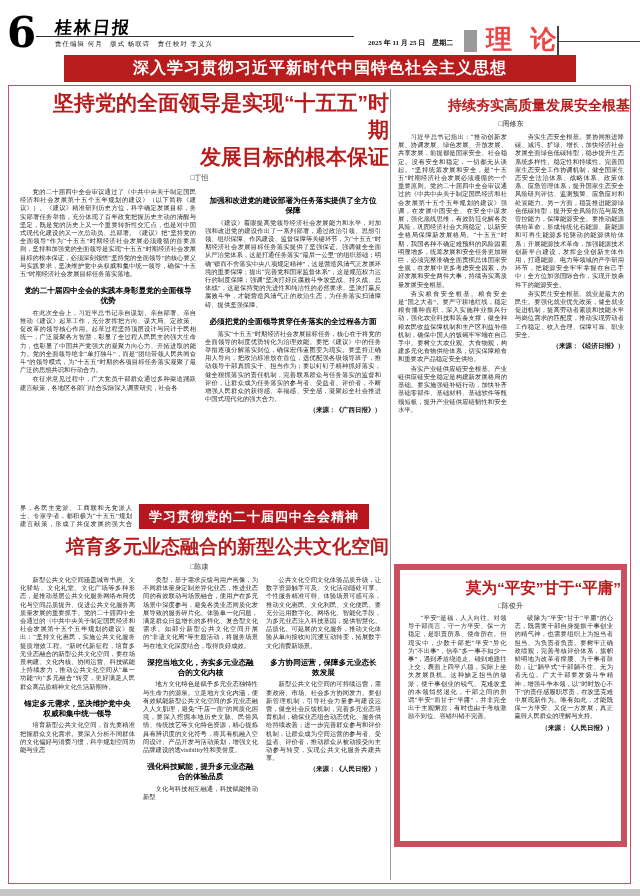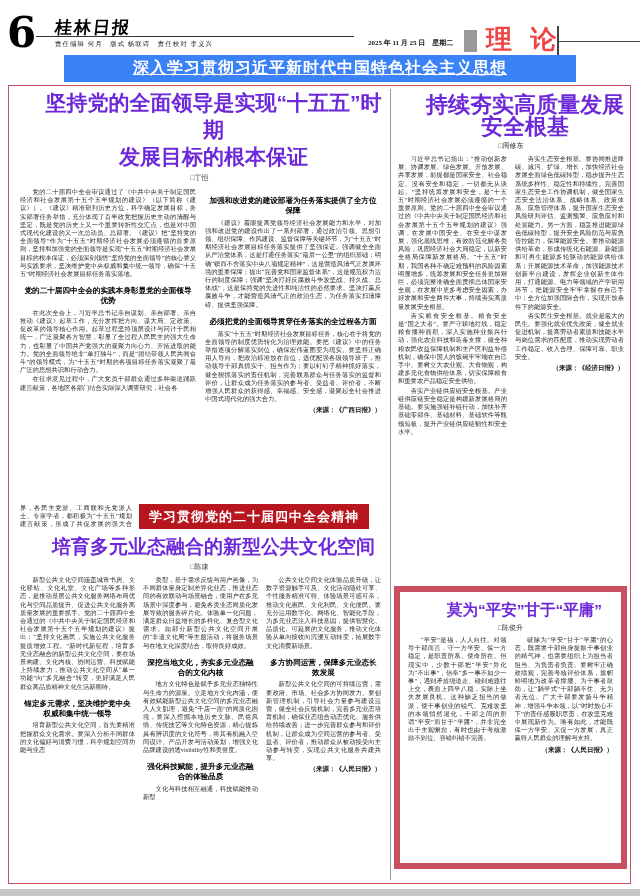--- a/index.html
+++ b/index.html
@@ -28,41 +28,41 @@
   .mid-banner { flex:1; color:#fff; font-family:"Liberation Sans", sans-serif; font-weight:bold;
                 font-size:13px; letter-spacing:1px; display:flex; align-items:center; justify-content:center; }
 
   
   .frame { position:absolute; left:8px; top:85px; width:623px; height:799px; border:1px solid #c85060; }
   .left-region  { position:absolute; left:1px; top:0; width:379px; height:797px; }
   .vdivider     { position:absolute; left:381px; top:3px; width:1px; height:791px; background:#9a9a9a; }
   .right-region { position:absolute; left:383px; top:0; width:238px; height:797px; }
 
   
-  .a-title { text-align:center; font-family:"Liberation Sans", sans-serif; font-weight:900; color:#6d28d9;margin-left:28px; }
+  .a-title { text-align:right; font-family:"Liberation Sans", sans-serif; font-weight:900; color:#b91c1c;margin-left:28px; }
   .byline { text-align:center; font-size:7px; color:#333; margin-top:3px; }
   .cols { display:flex; overflow:hidden; text-align:justify; }
   .col { flex:1; overflow:hidden; }
   .para { font-size:6.3px; line-height:8.2px; text-indent:2em; margin-bottom:1px; color:#2a2a2a; }
   .subhead { font-family:"Liberation Sans", sans-serif; font-weight:bold; font-size:7.6px;
              line-height:9.8px; text-align:center; text-indent:0; margin:8px 4px 3px; color:#000; }
   .source { font-size:6.5px; font-weight:bold; text-align:right; margin-top:3px; color:#111; }
 
   
   .a1-title { font-size:21px; line-height:27px; margin-top:3px; }
   .a1-cols { margin:5px 8px 0 10px; gap:9px; height:314px; }
   .banner-row { display:flex; margin:2px 20px 0 10px; height:25px; gap:7px; }
   .tail { width:112px; font-size:6.3px; line-height:8.2px; text-align:justify; overflow:hidden; color:#2a2a2a; }
 
   
   .a2-title { font-size:19px; line-height:24px; margin-top:6px; }
   .a2-cols { margin:4px 8px 0 10px; gap:8px; height:290px; }
 
   
-  .a3-title { font-size:22px; line-height:22px; margin-top:8px; }
+  .a3-title { font-size:14px; line-height:22px; margin-top:8px; }
   .a3-cols { margin:4px 6px 0 6px; gap:8px; height:426px; }
 
   
   .a4box { margin:5px 3px 0 2px; border:6px solid #14b8a6; height:283px; overflow:hidden; }
   .a4-title { font-size:15.5px; line-height:20px; margin-top:8px; }
   .a4-cols { margin:3px 8px 0; gap:8px; height:220px; }
 </style>
 </head>
 <body>
 
@@ -71,21 +71,21 @@
   <div class="pagenum">6</div>
   <div class="masthead">桂林日报</div>
   <div class="mast-rule"></div>
   <div class="staff">责任编辑 何月　版式 杨联诗　责任校对 李义兴</div>
   <div class="dateline">2025 年 11 月 25 日　星期二</div>
   <div class="graymark"></div>
   <div class="section-title">理 论</div>
   <div class="tickv"></div>
   <div class="tickh"></div>
 
-  <div class="top-banner" style="background-color: #3b82f6; text-decoration: underline;">深入学习贯彻习近平新时代中国特色社会主义思想</div>
+  <div class="top-banner" style="background-color: #b91c1c;">深入学习贯彻习近平新时代中国特色社会主义思想</div>
 
   <div class="frame" style="border-color: rgb(200, 80, 96);">
 
     <div class="left-region">
 
       <div>
         <div class="a-title a1-title">
           <div>坚持党的全面领导是实现“十五五”时期</div>
           <div>发展目标的根本保证</div>
         </div>

